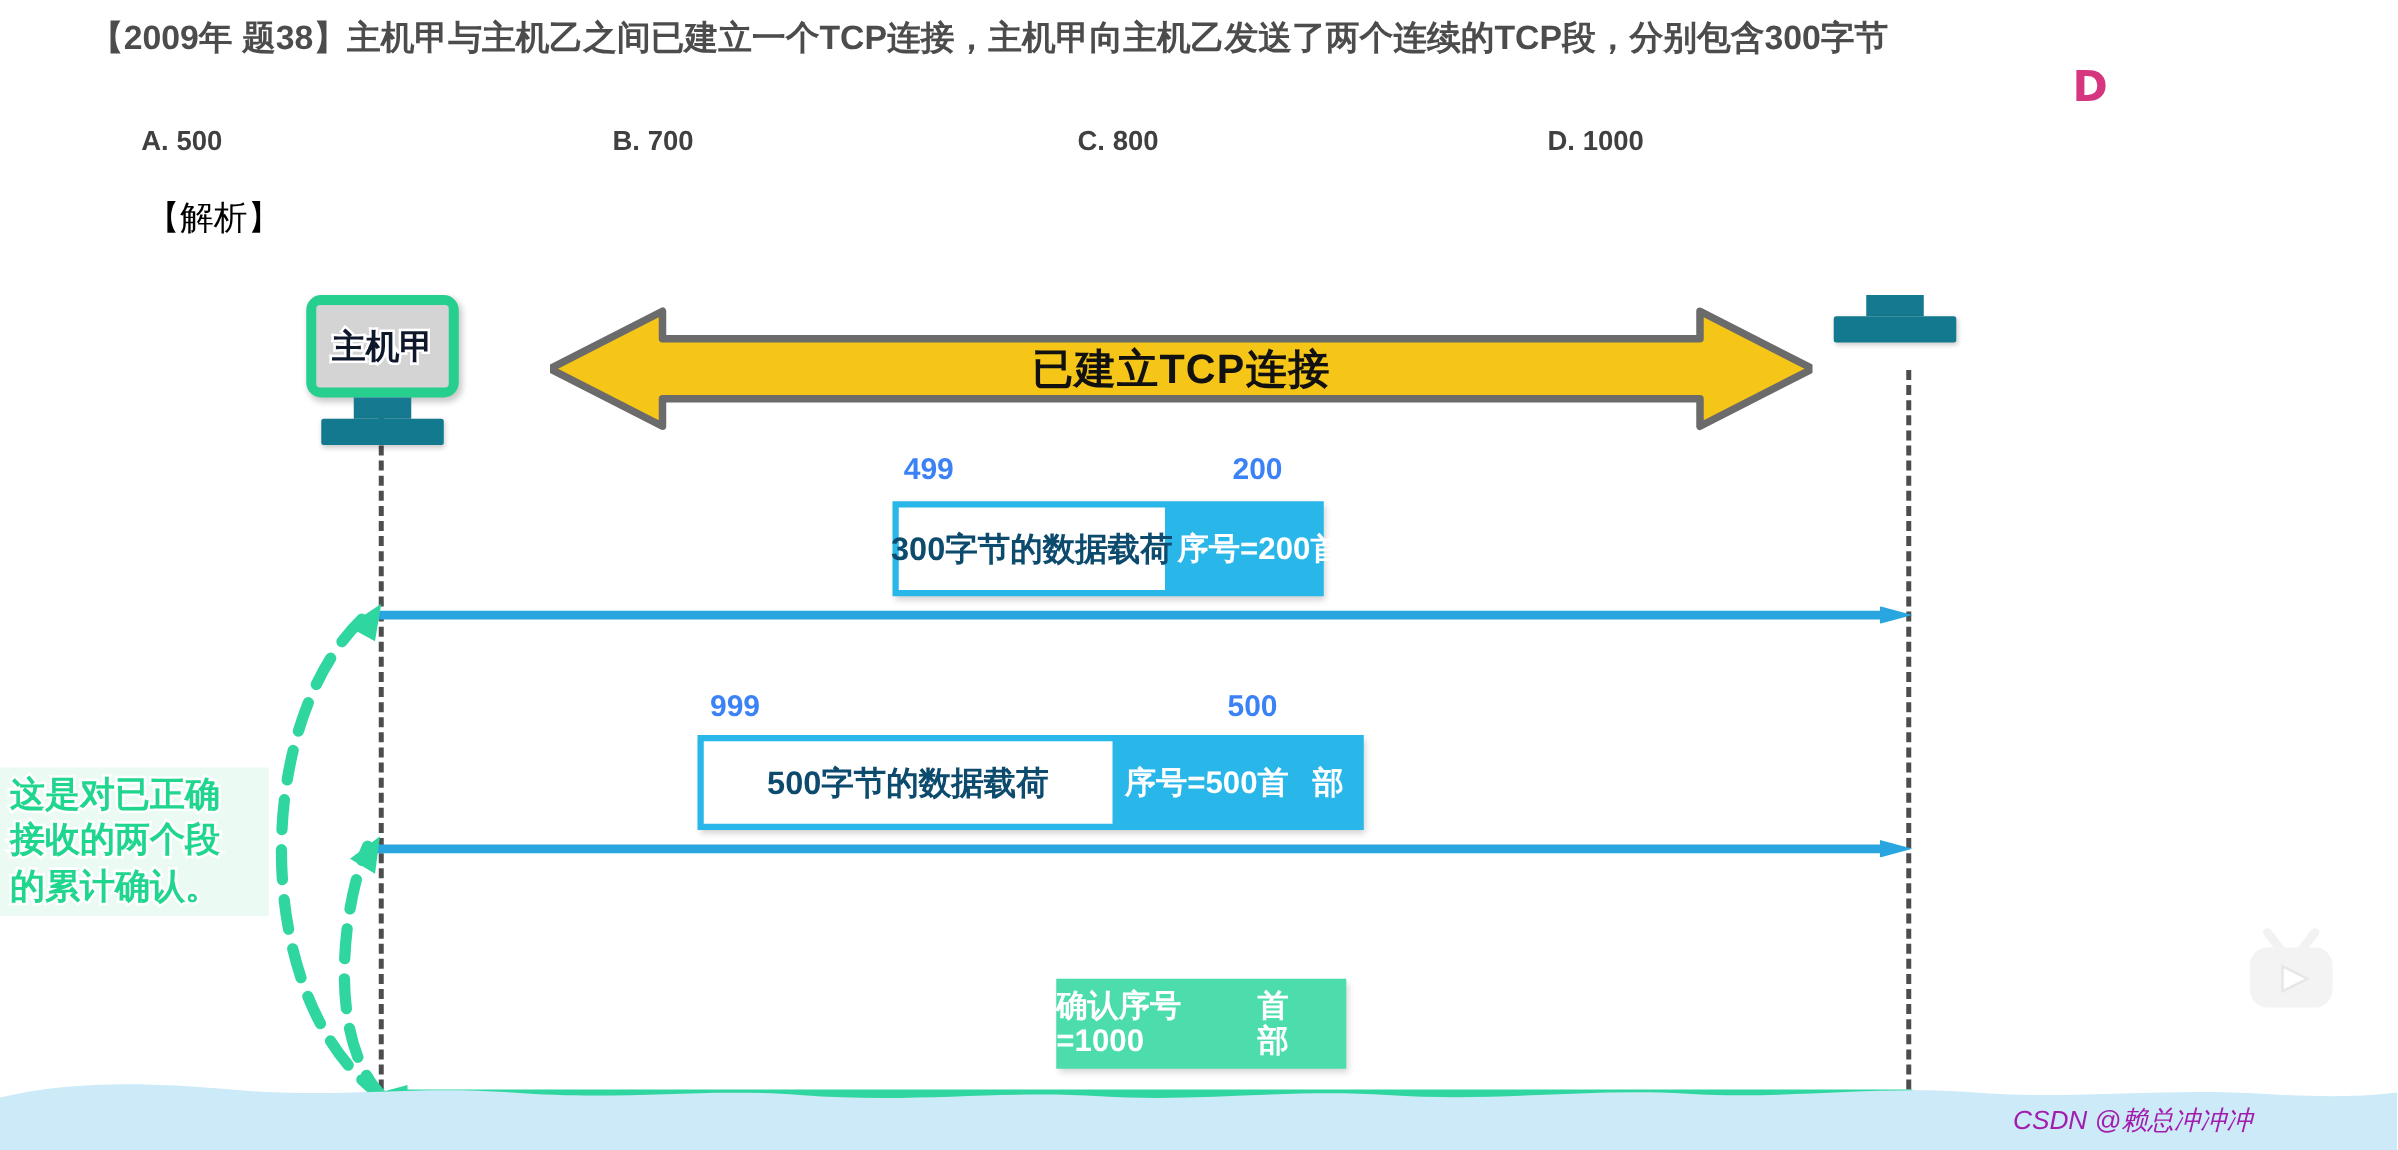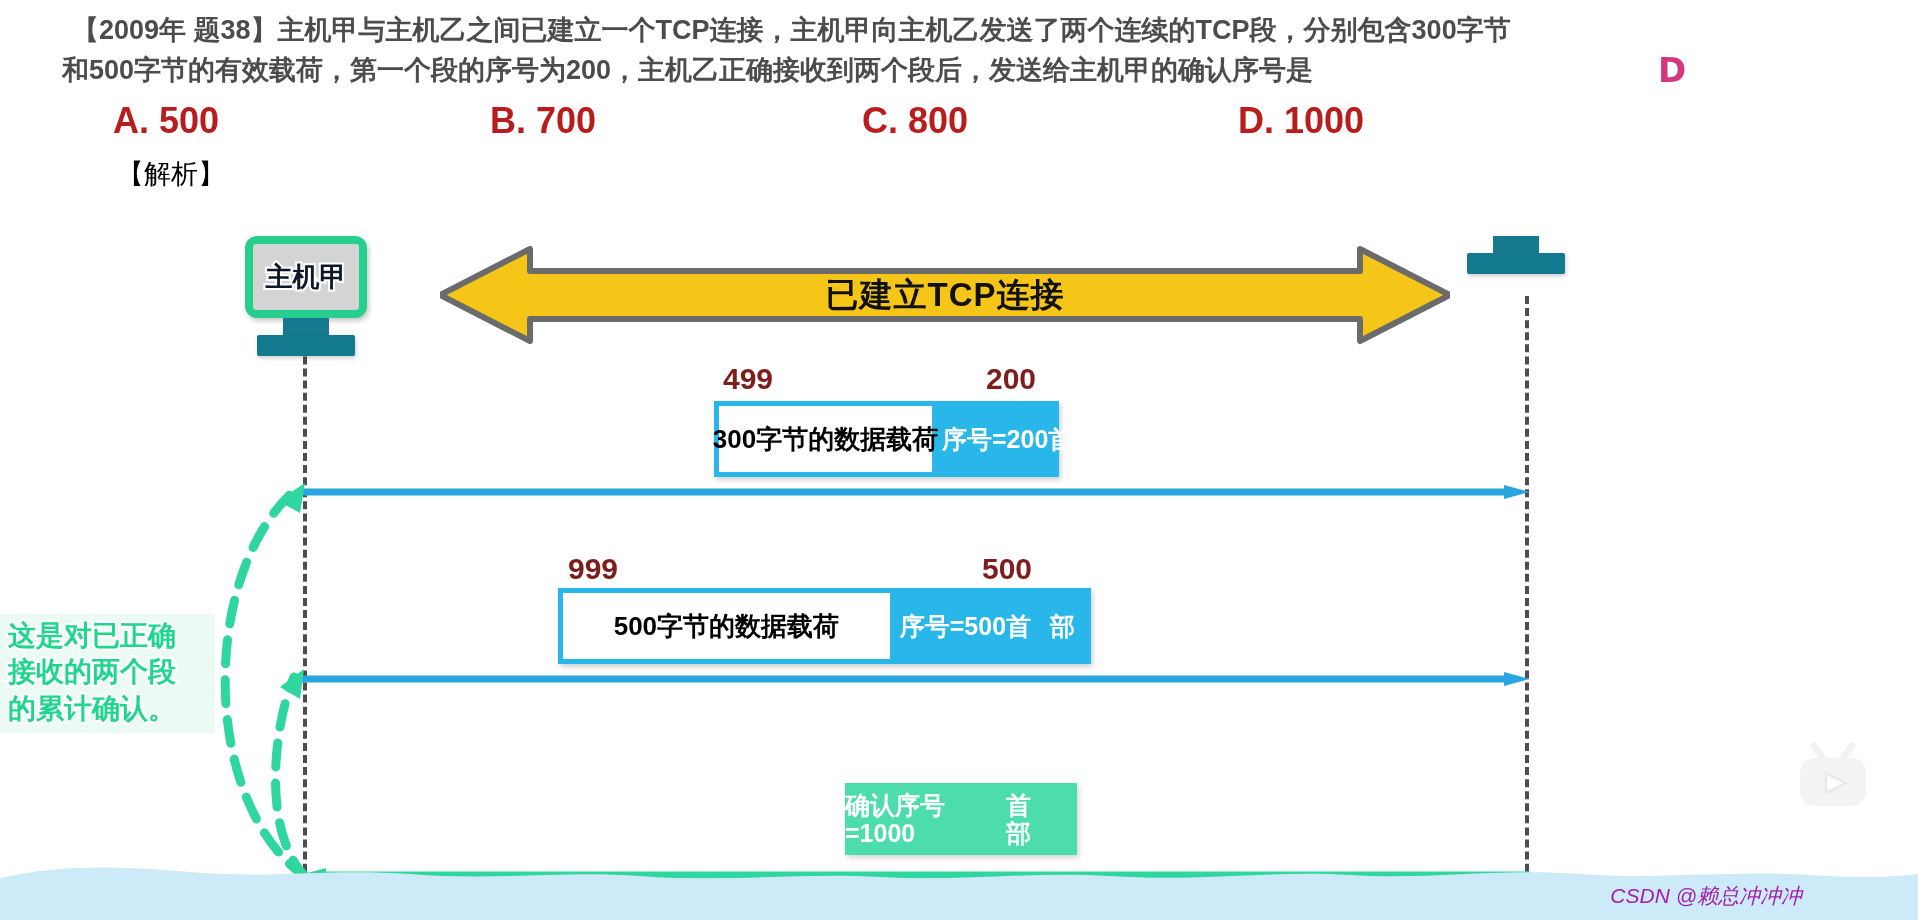--- a/index.html
+++ b/index.html
@@ -27,23 +27,23 @@
     left: 1658px; top: 50px;
     font-size: 34px; font-weight: bold;
     color: #d6357f;
     -webkit-text-stroke: 4px #ffffff;
     paint-order: stroke fill;
     font-family: "DejaVu Sans", sans-serif;
   }
   .opt {
     position: absolute;
     top: 100px;
-    color: #b91c1c;
+    color: #404040;
     font-weight: bold;
-    font-size: 36px;
+    font-size: 22px;
     white-space: nowrap;
   }
   #opt-a { left: 113px; }
   #opt-b { left: 490px; }
   #opt-c { left: 862px; }
   #opt-d { left: 1238px; }
 
   #analysis-label {
     position: absolute;
     left: 72px; top: 156px;
@@ -113,21 +113,21 @@
   .seg {
     position: absolute;
     display: flex;
     background: #29b6e8;
     box-shadow: 2px 3px 5px rgba(0,0,0,0.18);
   }
   .seg .payload {
     background: #ffffff;
     margin: 5px 0 5px 5px;
     display: flex; align-items: center; justify-content: center;
-    color: #000000; font-weight: bold; font-size: 26px;
+    color: #0c4a6e; font-weight: bold; font-size: 26px;
     white-space: nowrap;
   }
   .seg .header {
     display: flex; flex-direction: row;
     align-items: center; justify-content: center;
     color: #ffffff; font-weight: bold; font-size: 25px;
     padding: 4px 10px; line-height: 1.12;
     white-space: nowrap;
   }
   .seg .header .hdr2 { letter-spacing: 6px; }
@@ -145,21 +145,21 @@
     align-items: center; justify-content: center;
     color: #ffffff; font-weight: bold; font-size: 25px;
     line-height: 1.14;
     box-shadow: 2px 3px 5px rgba(0,0,0,0.16);
   }
   #seg-ack .hdr2 { letter-spacing: 6px; }
 
   
   .seg-num {
     position: absolute;
-    color: #7f1d1d; font-weight: bold; font-size: 30px;
+    color: #3b82f6; font-weight: bold; font-size: 24px;
   }
   #num-499 { left: 723px; top: 362px; }
   #num-200 { left: 986px; top: 362px; }
   #num-999 { left: 568px; top: 552px; }
   #num-500 { left: 982px; top: 552px; }
 
   
   .xfer { position: absolute; height: 14px; }
   .xfer svg { display: block; }
   #xfer-1 { left: 300px; top: 485px; width: 1230px; }
@@ -200,21 +200,20 @@
     color: #a21caf; font-size: 21px; font-style: italic;
     white-space: nowrap;
   }
 </style>
 </head>
 <body>
 
 <div id="stage">
 
   <div class="q-line" id="q-line-1">【2009年 题38】主机甲与主机乙之间已建立一个TCP连接，主机甲向主机乙发送了两个连续的TCP段，分别包含300字节</div>
-  <div class="q-line" id="q-line-2">和500字节的有效载荷，第一个段的序号为200，主机乙正确接收到两个段后，发送给主机甲的确认序号是</div>
   <div id="answer-mark">D</div>
 
   <div class="opt" id="opt-a">A. 500</div>
   <div class="opt" id="opt-b">B. 700</div>
   <div class="opt" id="opt-c">C. 800</div>
   <div class="opt" id="opt-d">D. 1000</div>
 
   <div id="analysis-label">【解析】</div>
 
   <div class="lifeline" id="lifeline-a"></div>

